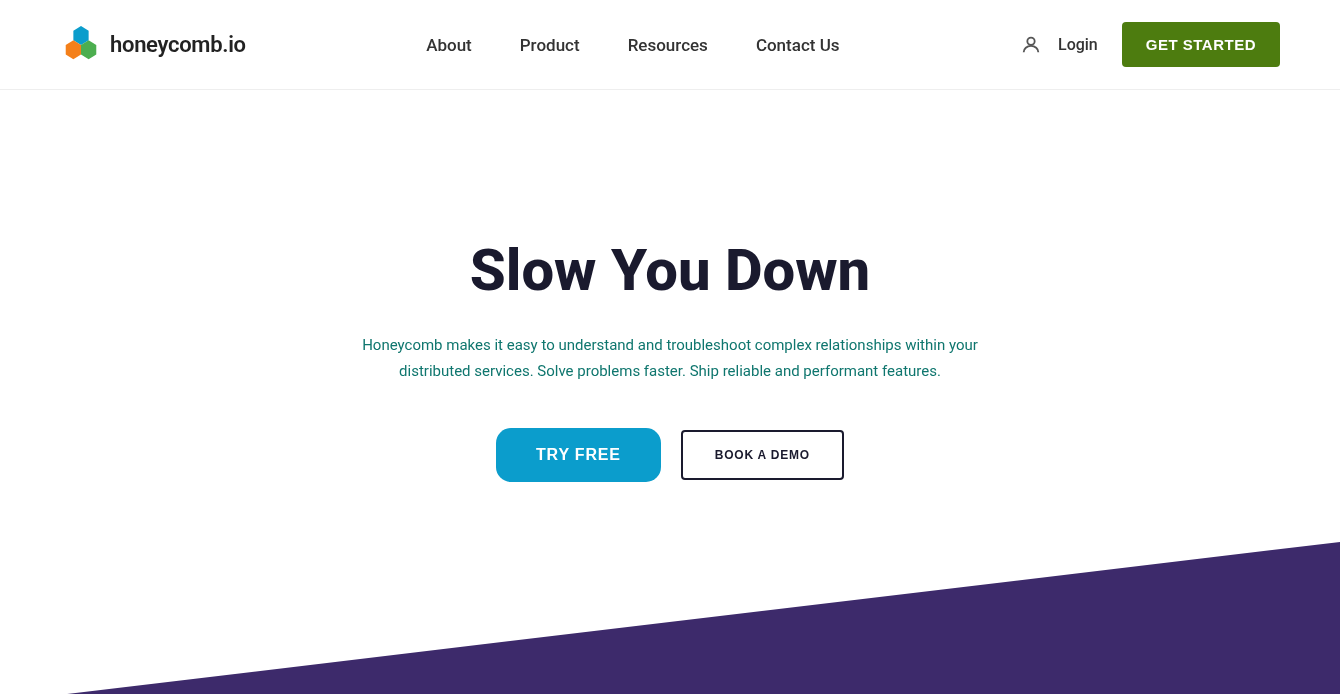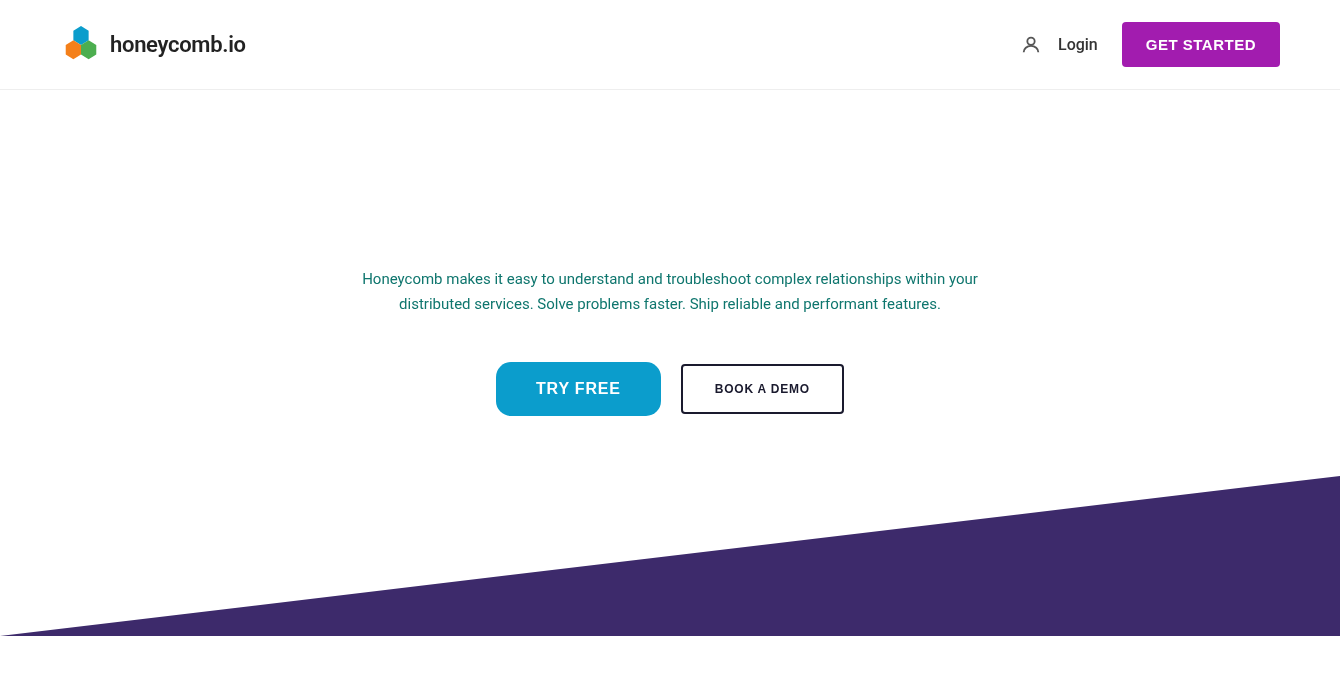--- a/index.html
+++ b/index.html
@@ -75,21 +75,21 @@
       font-weight: 500;
     }
 
     .login-icon {
       width: 22px;
       height: 22px;
       color: #555;
     }
 
     .get-started-btn {
-      background: #a21caf;
+      background: #4d7c0f;
       color: #fff;
       border: none;
       border-radius: 4px;
       padding: 14px 24px;
       font-size: 15px;
       font-weight: 700;
       cursor: pointer;
       text-transform: uppercase;
       letter-spacing: 0.5px;
     }
@@ -188,37 +188,44 @@
 
         <polygon points="22,2 30,7 30,17 22,22 14,17 14,7" fill="#0b9dcc"></polygon>
 
         <polygon points="14,17 22,22 22,32 14,37 6,32 6,22" fill="#f4801a"></polygon>
 
         <polygon points="30,17 38,22 38,32 30,37 22,32 22,22" fill="#4cae4f"></polygon>
       </svg>
       <span class="logo-text">honeycomb.io</span>
     </a>
 
+    <nav>
+      <a href="#">About</a>
+      <a href="#">Product</a>
+      <a href="#">Resources</a>
+      <a href="#">Contact Us</a>
+    </nav>
 
     <div class="header-right">
       <a class="login-btn" href="#">
         <svg class="login-icon" viewBox="0 0 24 24" fill="none" stroke="currentColor" stroke-width="2">
           <circle cx="12" cy="8" r="4"></circle>
           <path d="M4 20c0-4 3.6-7 8-7s8 3 8 7"></path>
         </svg>
         <span>Login</span>
       </a>
       <button class="get-started-btn">GET STARTED</button>
     </div>
   </header>
 
   <div class="hero-section-wrapper">
     <section class="hero">
       <h1>
         <br>
+        <span>Slow You Down</span>
       </h1>
       <p>Honeycomb makes it easy to understand and troubleshoot complex relationships within your distributed services. Solve problems faster. Ship reliable and performant features.</p>
       <div class="hero-buttons">
         <button class="try-free-btn">TRY FREE</button>
         <button class="book-demo-btn">BOOK A DEMO</button>
       </div>
     </section>
 
     <div class="purple-diagonal">
       <svg viewBox="0 0 1340 160" preserveAspectRatio="none" xmlns="http://www.w3.org/2000/svg">

